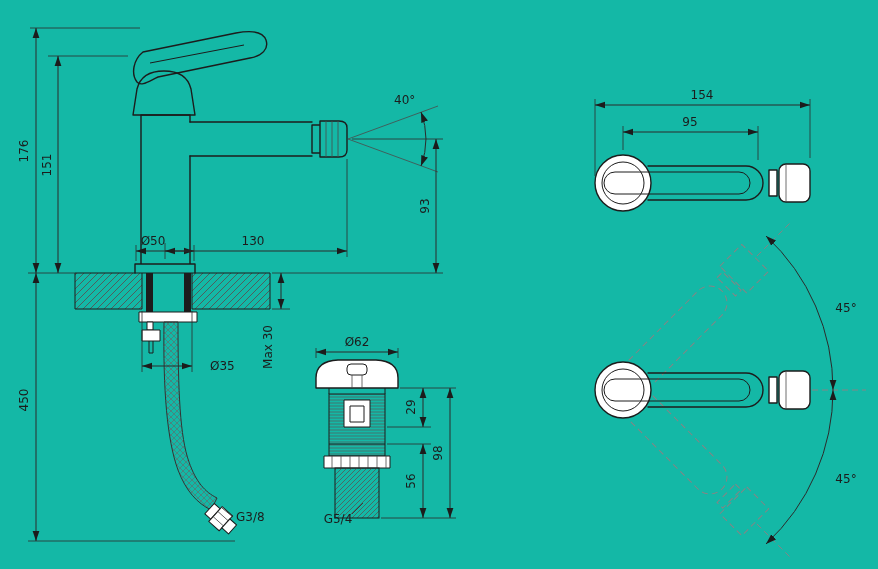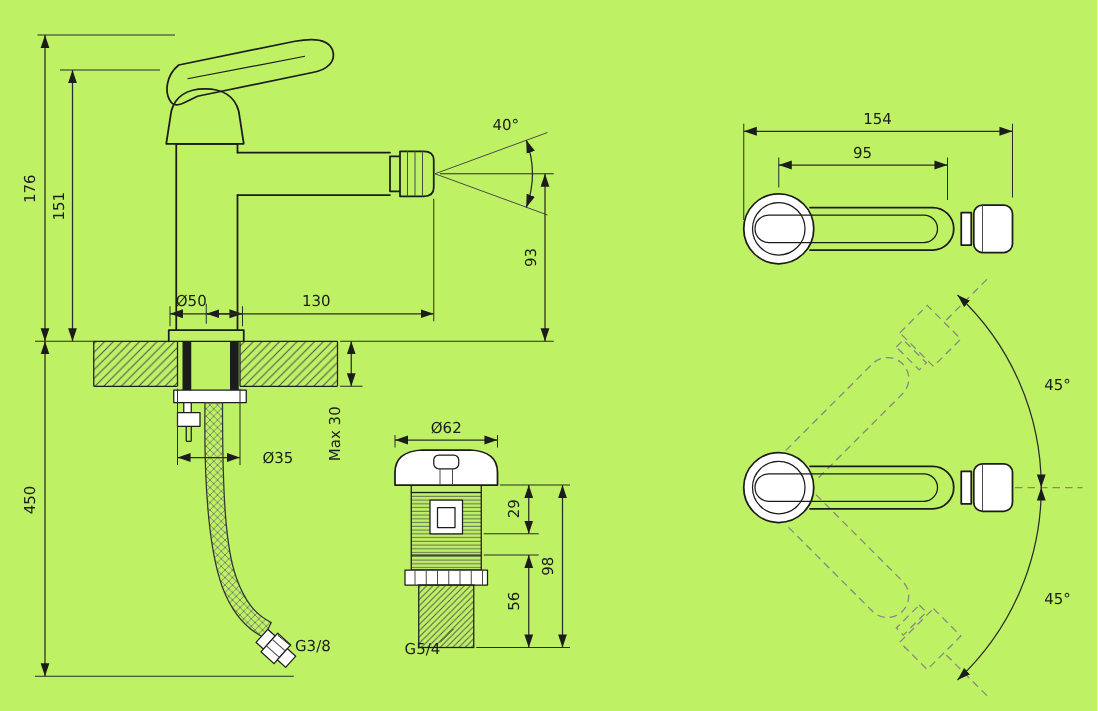--- a/index.html
+++ b/index.html
@@ -1,16 +1,16 @@
 <!DOCTYPE html>
 <html><head>
 <meta charset="utf-8">
 <style>
   html,body{margin:0;padding:0;background:#ffffff;}
-  .canvas{width:878px;height:569px;background:#bef264;overflow:hidden;position:relative;}
+  .canvas{width:878px;height:569px;background:#14b8a6;overflow:hidden;position:relative;}
   svg{display:block;}
   text{font-family:"DejaVu Sans","Liberation Sans",sans-serif;font-size:12px;fill:#1c1c1c;}
   .obj{stroke:#1c1c1c;stroke-width:1.4;fill:none;stroke-linejoin:round;stroke-linecap:round;}
   .obj2{stroke:#1c1c1c;stroke-width:1;fill:none;stroke-linejoin:round;}
   .thin{stroke:#4a4a4a;stroke-width:0.8;fill:none;}
   .dim{stroke:#2b2b2b;stroke-width:1;fill:none;}
   .ext{stroke:#2b2b2b;stroke-width:0.8;fill:none;}
   .dash{stroke:#858585;stroke-width:1;fill:none;stroke-dasharray:6 4;}
   .fillw{fill:#ffffff;}
   .solid{fill:#1c1c1c;stroke:none;}

